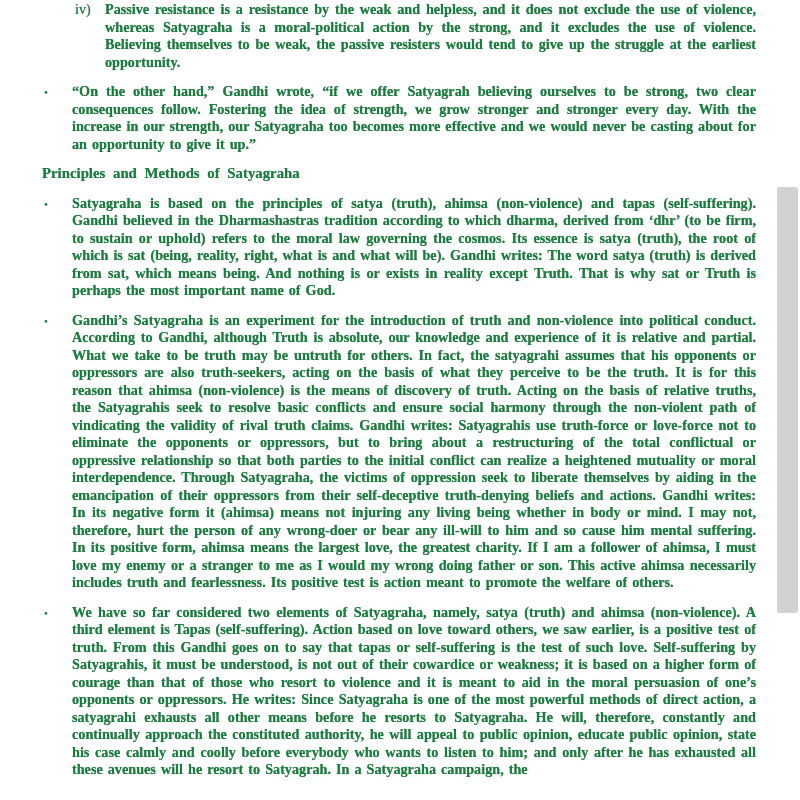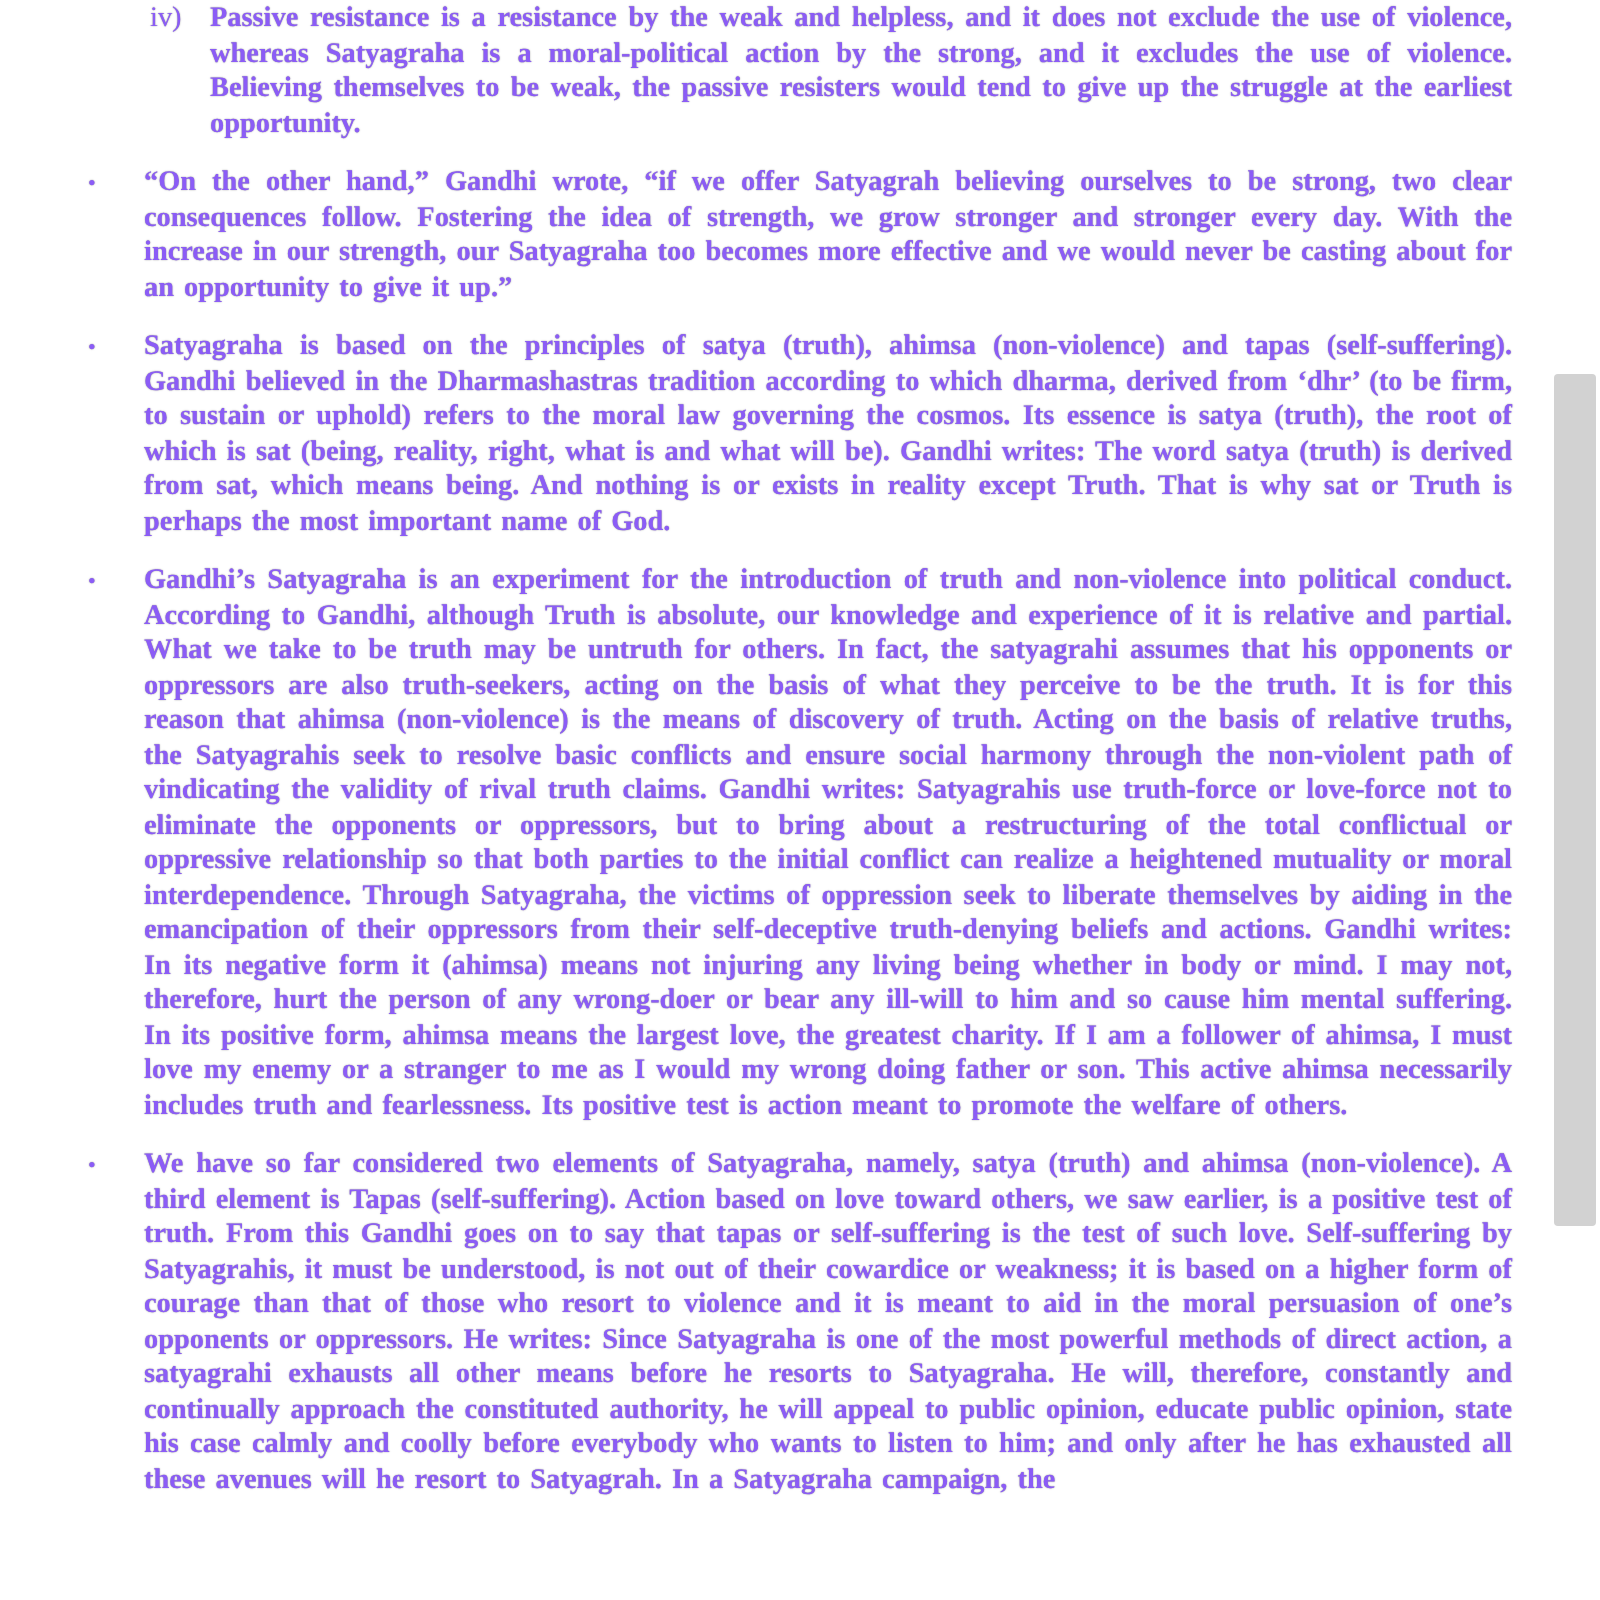--- a/index.html
+++ b/index.html
@@ -49,32 +49,33 @@
     top: 187px;
     width: 21px;
     height: 426px;
     border-radius: 2px;
     background: #d2d2d2;
   }
 </style>
 </head>
 <body>
 
-<div class="content" style="color: #8b5cf6;">
+<div class="content" style="color: #15803d;">
 
   <div class="item item-numbered">
     <span class="marker">iv)</span>
     <span class="para">Passive resistance is a resistance by the weak and helpless, and it does not exclude the use of violence, whereas Satyagraha is a moral-political action by the strong, and it excludes the use of violence. Believing themselves to be weak, the passive resisters would tend to give up the struggle at the earliest opportunity.</span>
   </div>
 
   <div class="item item-bullet">
     <span class="bullet">•</span>
     <span class="para">“On the other hand,” Gandhi wrote, “if we offer Satyagrah believing ourselves to be strong, two clear consequences follow. Fostering the idea of strength, we grow stronger and stronger every day. With the increase in our strength, our Satyagraha too becomes more effective and we would never be casting about for an opportunity to give it up.”</span>
   </div>
 
+  <h2 class="heading">Principles and Methods of Satyagraha</h2>
 
   <div class="item item-bullet">
     <span class="bullet">•</span>
     <span class="para">Satyagraha is based on the principles of satya (truth), ahimsa (non-violence) and tapas (self-suffering). Gandhi believed in the Dharmashastras tradition according to which dharma, derived from ‘dhr’ (to be firm, to sustain or uphold) refers to the moral law governing the cosmos. Its essence is satya (truth), the root of which is sat (being, reality, right, what is and what will be). Gandhi writes: The word satya (truth) is derived from sat, which means being. And nothing is or exists in reality except Truth. That is why sat or Truth is perhaps the most important name of God.</span>
   </div>
 
   <div class="item item-bullet">
     <span class="bullet">•</span>
     <span class="para">Gandhi’s Satyagraha is an experiment for the introduction of truth and non-violence into political conduct. According to Gandhi, although Truth is absolute, our knowledge and experience of it is relative and partial. What we take to be truth may be untruth for others. In fact, the satyagrahi assumes that his opponents or oppressors are also truth-seekers, acting on the basis of what they perceive to be the truth. It is for this reason that ahimsa (non-violence) is the means of discovery of truth. Acting on the basis of relative truths, the Satyagrahis seek to resolve basic conflicts and ensure social harmony through the non-violent path of vindicating the validity of rival truth claims. Gandhi writes: Satyagrahis use truth-force or love-force not to eliminate the opponents or oppressors, but to bring about a restructuring of the total conflictual or oppressive relationship so that both parties to the initial conflict can realize a heightened mutuality or moral interdependence. Through Satyagraha, the victims of oppression seek to liberate themselves by aiding in the emancipation of their oppressors from their self-deceptive truth-denying beliefs and actions. Gandhi writes: In its negative form it (ahimsa) means not injuring any living being whether in body or mind. I may not, therefore, hurt the person of any wrong-doer or bear any ill-will to him and so cause him mental suffering. In its positive form, ahimsa means the largest love, the greatest charity. If I am a follower of ahimsa, I must love my enemy or a stranger to me as I would my wrong doing father or son. This active ahimsa necessarily includes truth and fearlessness. Its positive test is action meant to promote the welfare of others.</span>
   </div>

